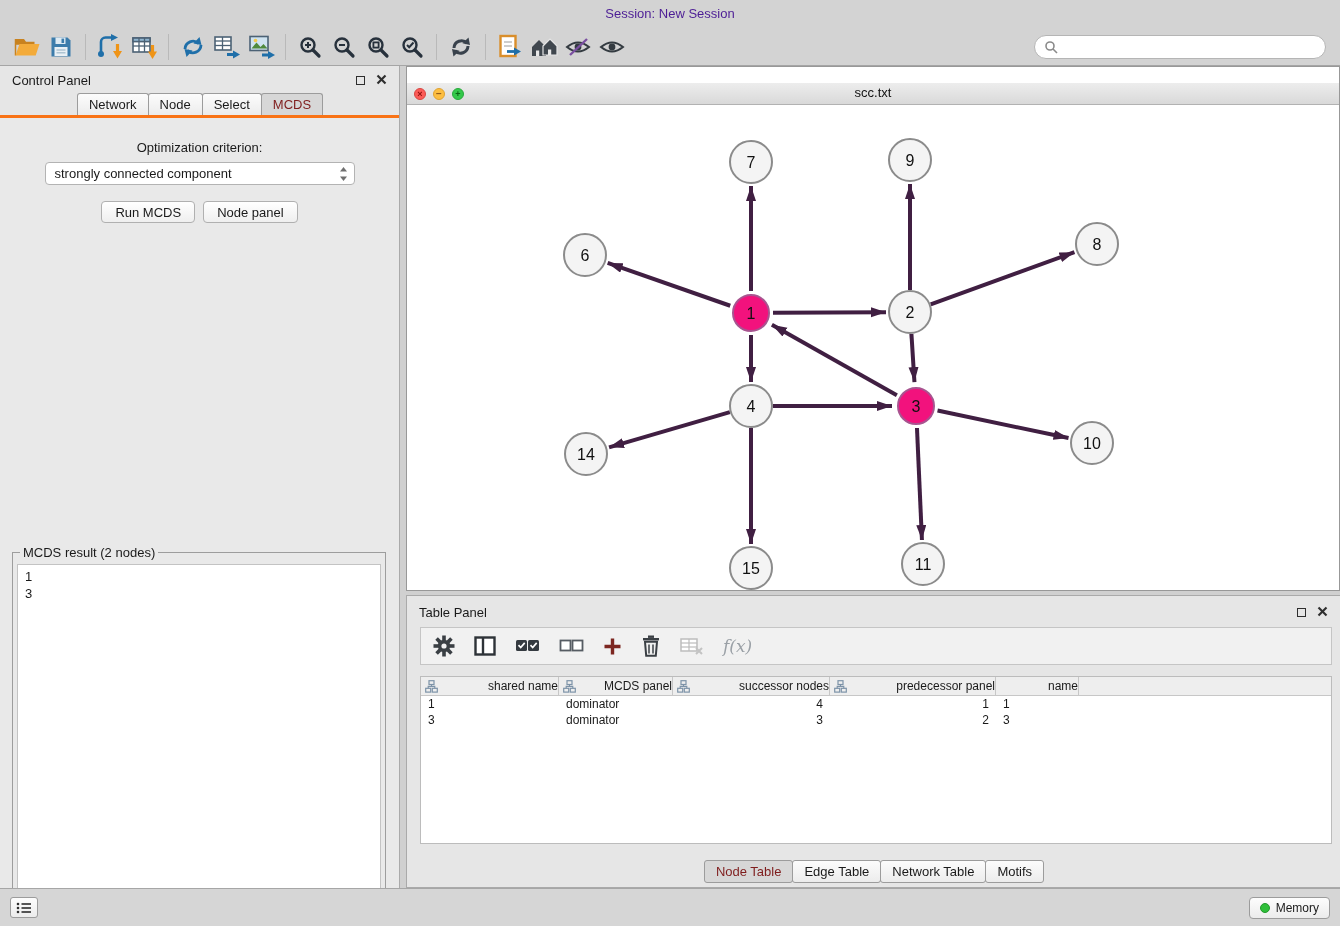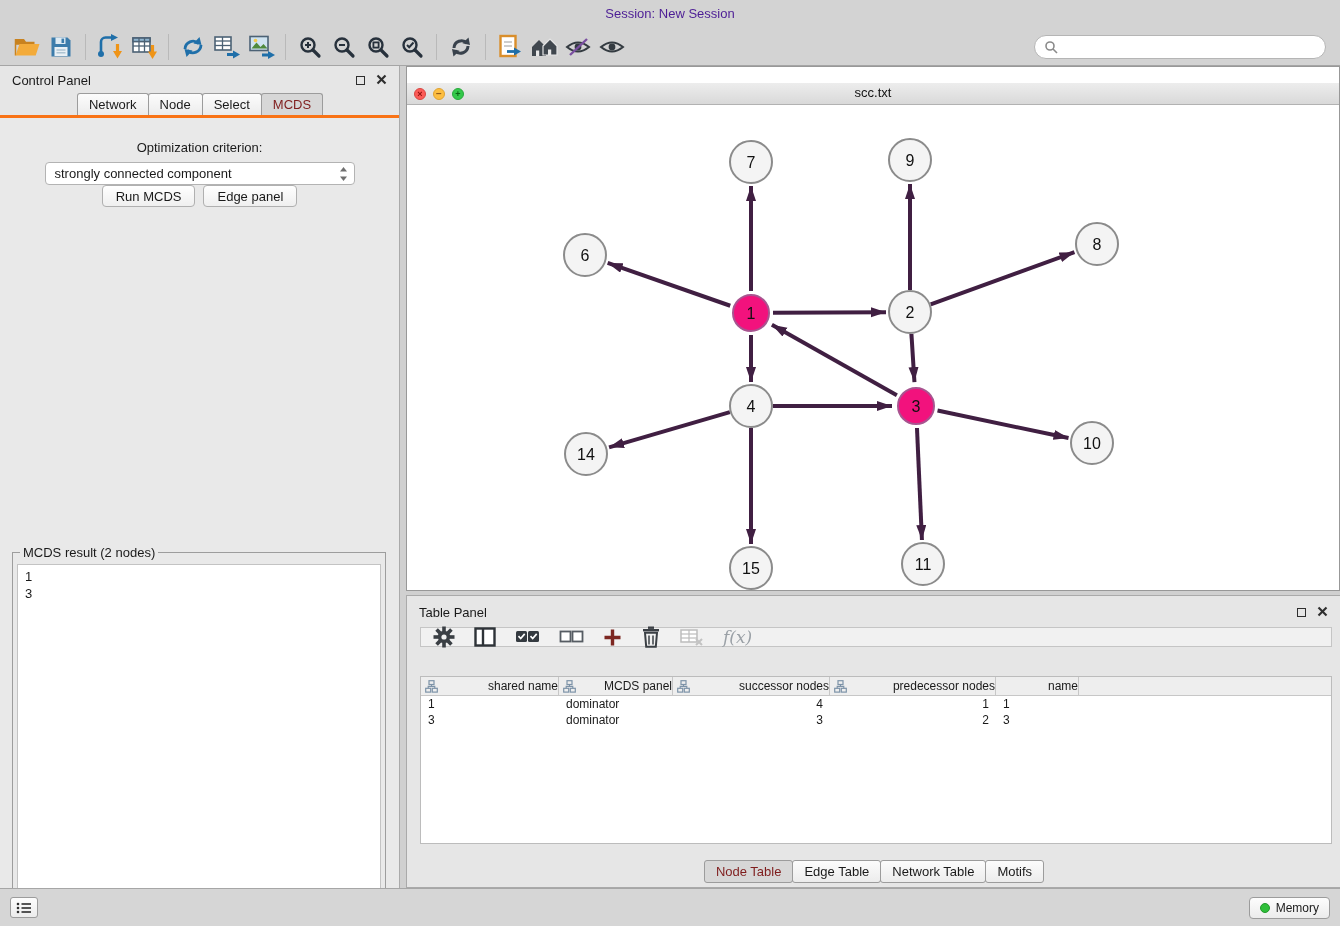--- a/index.html
+++ b/index.html
@@ -19,21 +19,21 @@
   .control-panel { position:absolute; left:0; top:66px; width:400px; height:822px; background:#e6e6e6; border-right:1px solid #aaa; }
   .panel-header { height:28px; display:flex; align-items:center; padding:0 12px; font-size:13px; }
   .ph-icons { margin-left:auto; display:flex; align-items:center; gap:11px; }
   .float-box { width:9px; height:9px; border:1.6px solid #2e2e2e; display:inline-block; }
   .tabs { display:flex; justify-content:center; align-items:flex-end; height:24px; border-bottom:3px solid #f97316; }
   .tab { font-size:13px; padding:3px 11px; background:linear-gradient(#fcfcfc,#ececec); border:1px solid #9c9c9c; border-bottom:none; margin-right:-1px; border-radius:3px 3px 0 0; white-space:nowrap; }
   .tab.active { background:#d7d7d7; color:#7f1d1d; }
   .cp-body { position:relative; height:calc(100% - 52px); background:#e9e9e9; }
   .opt-label { text-align:center; padding-top:22px; font-size:13px; }
   .dropdown { width:310px; height:23px; margin:7px auto 0; background:#fff; border:1px solid #b3b3b3; border-radius:4px; display:flex; align-items:center; justify-content:space-between; padding:0 4px 0 9px; font-size:13px; }
-  .btn-row { display:flex; justify-content:center; gap:8px; margin-top:0; }
+  .btn-row { display:flex; justify-content:center; gap:8px; margin-top:16px; }
   .mac-btn { height:22px; padding:0 13px; font-size:13px; font-family:inherit; background:linear-gradient(#ffffff,#efefef); border:1px solid #b0b0b0; border-radius:4px; color:#1a1a1a; }
   .result-box { position:absolute; left:12px; top:427px; width:374px; height:385px; border:1px solid #9d9d9d; background:#e9e9e9; padding:4px; }
   .result-box legend { font-size:13px; padding:0 3px; margin-left:3px; }
   .result-inner { width:100%; height:100%; background:#fff; border:1px solid #c3c3c3; padding:3px 7px; font-size:13px; line-height:17px; overflow:hidden; }
 
   
   .splitter-v { position:absolute; left:400px; top:66px; width:6px; height:822px; background:#d0d0d0; }
   .splitter-h { position:absolute; left:406px; top:591px; width:934px; height:4px; background:#d0d0d0; }
 
   
@@ -46,21 +46,21 @@
   .tl.yellow { background:#fdbe41; border:1px solid #dfa332; color:#90591b; }
   .tl.yellow::after { content:"−"; font-size:10px; }
   .tl.green { background:#34c84a; border:1px solid #28a93c; color:#0a6414; }
   .tl.green::after { content:"+"; }
   .net-title { position:absolute; left:0; right:0; text-align:center; font-size:13px; color:#111; }
   #graph-svg { display:block; }
 
   
   .table-panel { position:absolute; left:406px; top:595px; width:934px; height:293px; background:#e6e6e6; border:1px solid #aaa; border-right:none; }
   .tp-header { height:26px; display:flex; align-items:center; padding:16px 12px; font-size:13px; }
-  .tp-toolbar { position:absolute; left:13px; top:31px; width:912px; height:20px; background:#f1f1f1; border:1px solid #c5c5c5; display:flex; align-items:center; gap:19px; padding:0 12px; }
+  .tp-toolbar { position:absolute; left:13px; top:31px; width:912px; height:38px; background:#f1f1f1; border:1px solid #c5c5c5; display:flex; align-items:center; gap:19px; padding:0 12px; }
   .tico { display:inline-flex; align-items:center; justify-content:center; }
   .fx { font-family:"DejaVu Serif",serif; font-style:italic; color:#9aa0a6; font-size:17px; }
   .table-wrap { position:absolute; left:13px; top:80px; width:912px; height:168px; background:#fff; border:1px solid #bcbcbc; overflow:hidden; }
   .thead { display:flex; height:19px; background:#eeeeee; border-bottom:1px solid #c7c7c7; font-size:12px; }
   .th { position:relative; display:flex; align-items:center; justify-content:flex-end; border-right:1px solid #c7c7c7; height:100%; }
   .th svg { position:absolute; left:4px; top:3px; }
   .c0 { width:138px; } .c1 { width:114px; } .c2 { width:157px; } .c3 { width:166px; } .c4 { width:83px; } .c5 { flex:1; border-right:none; }
   .trow { display:flex; height:16px; align-items:center; font-size:12px; }
   .td { padding:0 7px; white-space:nowrap; overflow:hidden; }
   .td.right { text-align:right; }
@@ -250,21 +250,21 @@
       <div class="opt-label">Optimization criterion:</div>
       <div class="dropdown">
         <span>strongly connected component</span>
         <svg width="13" height="18" viewBox="0 0 13 18">
             <path d="M6.5 2 L10 6.5 H3 Z" fill="#6f6f6f"></path>
             <path d="M6.5 16 L3 11.5 H10 Z" fill="#6f6f6f"></path>
           </svg>
       </div>
       <div class="btn-row">
         <button class="mac-btn">Run MCDS</button>
-        <button class="mac-btn">Edge panel</button>
+        <button class="mac-btn">Node panel</button>
       </div>
       <fieldset class="result-box">
         <legend>MCDS result (2 nodes)</legend>
         <div class="result-inner">
           <div>1</div>
           <div>3</div>
         </div>
       </fieldset>
     </div>
   </div>
@@ -457,21 +457,21 @@
             </svg>
             <span>successor nodes</span>
           </span>
         <span class="th c3">
             <svg width="13" height="13" viewBox="0 0 13 13">
               <rect x="4" y="0.7" width="5" height="3.8" fill="none" stroke="#7d93a8" stroke-width="1.2"></rect>
               <rect x="0.7" y="8.3" width="5" height="3.8" fill="none" stroke="#7d93a8" stroke-width="1.2"></rect>
               <rect x="7.3" y="8.3" width="5" height="3.8" fill="none" stroke="#7d93a8" stroke-width="1.2"></rect>
               <path d="M6.5 4.5 V6.4 M3.2 8.3 V6.4 H9.8 V8.3" stroke="#7d93a8" stroke-width="1.1" fill="none"></path>
             </svg>
-            <span>predecessor nodes</span>
+            <span>predecessor panel</span>
           </span>
         <span class="th c4">
             <span>name</span>
           </span>
         <span class="th c5"></span>
       </div>
       <div class="trow">
         <span class="td c0">1</span>
         <span class="td c1">dominator</span>
         <span class="td c2 right">4</span>

